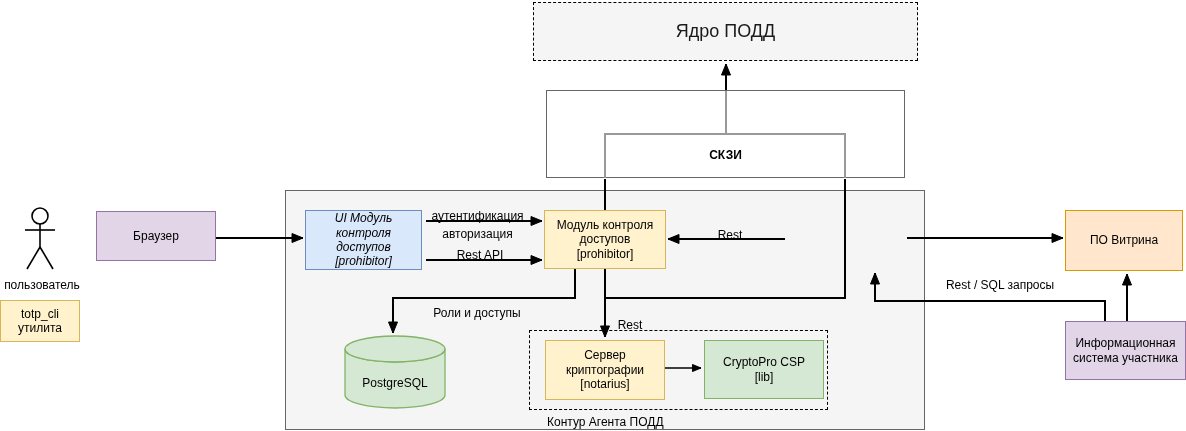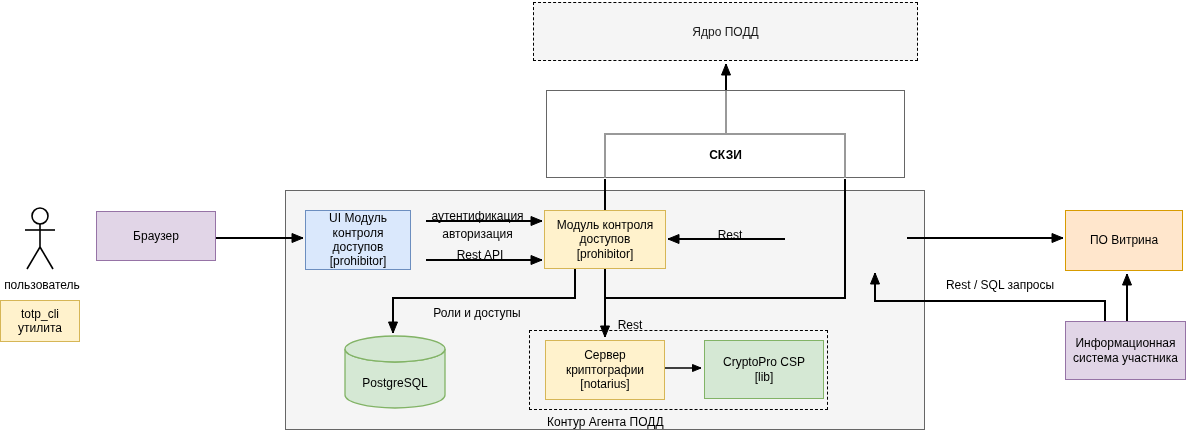--- a/index.html
+++ b/index.html
@@ -7,21 +7,21 @@
     position:relative;width:1186px;height:431px;background:#ffffff;
     font-family:"Liberation Sans", sans-serif;color:#000;overflow:hidden;
   }
   
   .zone{position:absolute;box-sizing:border-box;z-index:1;}
   .zone-grey{background:#f5f5f5;border:1px solid #666666;}
   .zone-white{background:#ffffff;border:1px solid #666666;}
   .zone-dashed{background:#f5f5f5;border:1px dashed #000000;}
   .zone-dashed-transparent{background:transparent;border:1px dashed #000000;}
   .zone-label-center{display:flex;align-items:center;justify-content:center;
-    font-size:12px;color:#1a1a1a;}
+    font-size:18px;color:#1a1a1a;}
   .skzi-label{display:flex;align-items:flex-end;justify-content:center;
     padding-bottom:15px;font-size:12px;font-weight:bold;color:#000;}
   
   #edges{position:absolute;left:0;top:0;z-index:2;pointer-events:none;}
   
   .node{position:absolute;box-sizing:border-box;z-index:3;
     display:flex;align-items:center;justify-content:center;text-align:center;
     font-size:12px;line-height:1.2;white-space:pre-line;border:1px solid #000;}
   .c-blue  {background:#dae8fc;border-color:#6c8ebf;}
   .c-yellow{background:#fff2cc;border-color:#d6b656;}
@@ -91,21 +91,21 @@
     <line x1="20" y1="43" x2="7" y2="65" stroke="#000" stroke-width="1.6"></line>
     <line x1="20" y1="43" x2="33" y2="65" stroke="#000" stroke-width="1.6"></line>
   </svg>
   <div class="elabel" style="left:0px;top:276px;width:84px;">пользователь</div>
 
   <div class="node c-yellow" style="left:0px;top:300px;width:80px;height:42px;">totp_cli
 утилита</div>
 
   <div class="node c-purple" style="left:96px;top:211px;width:120px;height:50px;">Браузер</div>
 
-  <div class="node c-blue" style="left:305px;top:210px;width:106px;height:60px;">UI Модуль контроля
+  <div class="node c-blue" style="left:305px;top:210px;width:117px;height:60px;font-style:italic;">UI Модуль контроля
 доступов
 [prohibitor]</div>
 
   <div class="node c-yellow" style="left:544px;top:210px;width:122px;height:59px;">Модуль контроля
 доступов
 [prohibitor]</div>
 
 
   <div class="node c-orange" style="left:1065px;top:210px;width:118px;height:61px;">ПО Витрина</div>
 

